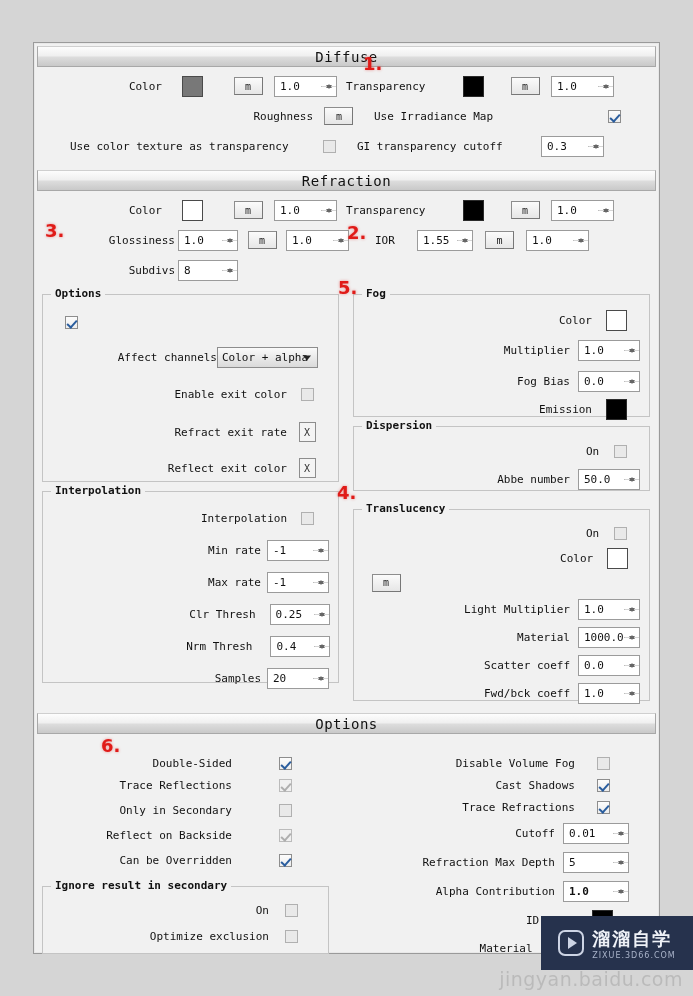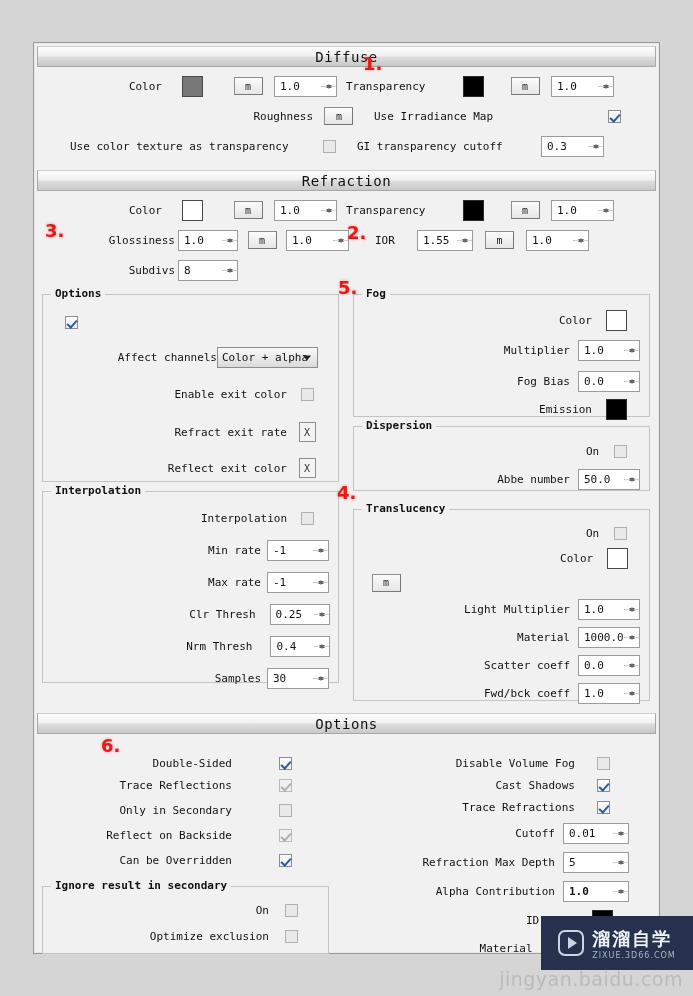--- a/index.html
+++ b/index.html
@@ -436,21 +436,21 @@
               <span class="arrows">
                   <i></i>
                   <i></i>
                 </span>
             </div>
           </div>
 
           <div class="row" style="height:32px">
             <div class="lbl" style="width:210px">Samples</div>
             <div class="spin" style="width:62px;margin-left:6px">
-              <span class="val">30</span>
+              <span class="val">20</span>
               <span class="arrows">
                   <i></i>
                   <i></i>
                 </span>
             </div>
           </div>
         </div>
       </div>
 
       <div class="col" style="width:297px;margin-left:14px">

